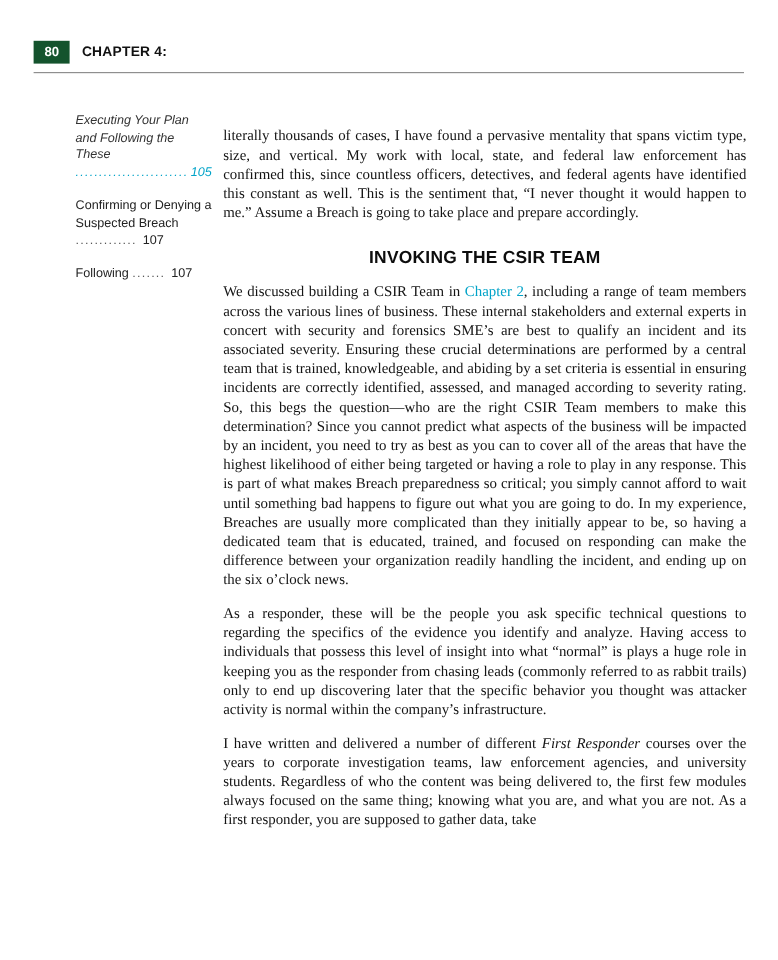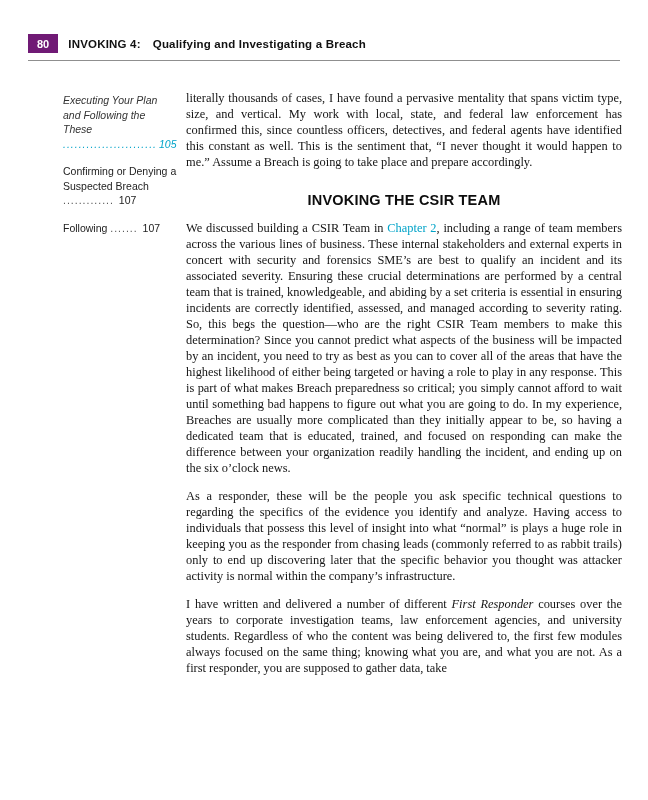--- a/index.html
+++ b/index.html
@@ -16,21 +16,21 @@
 
   
   .header {
     position: absolute; left: 28px; top: 34px; width: 592px;
     display: flex; align-items: center; gap: 10px;
     font-family: "Liberation Sans", sans-serif;
     border-bottom: 1px solid #8f8f8f;
     padding-bottom: 7px;
   }
   .pagenum-box {
-    background: #701a75; color: #ffffff;
+    background: #14532d; color: #ffffff;
     font-weight: bold; font-size: 11px;
     padding: 4px 9px 3px 9px;
     display: inline-block;
   }
   .chapter-label { font-weight: bold; font-size: 11.5px; letter-spacing: 0.2px; color: #111; }
   .chapter-title { font-weight: bold; font-size: 11.5px; letter-spacing: 0.2px; color: #111; margin-left: 2px; }
 
   
   .sidebar {
     position: absolute; left: 63px; top: 93px; width: 114px;
@@ -39,21 +39,21 @@
   }
   .toc-item { margin-bottom: 13px; }
   .toc-item .dots { color: #555; letter-spacing: 1px; word-break: break-all; }
   .toc-item .page { margin-left: 2px; text-align: right; }
   .toc-item.active { font-style: italic; color: #333; }
   .toc-item.active .dots { color: var(--accent, #00a3c8); }
   .toc-item.active .page { color: var(--accent, #00a3c8); }
 
   
   .main {
-    position: absolute; left: 186px; top: 90px; width: 436px;
+    position: absolute; left: 186px; top: 105px; width: 436px;
     font-size: 12.4px; line-height: 16px;
     text-align: justify;
     color: #141414;
   }
   .main p { margin: 0 0 12px 0; }
   .main h2 {
     font-family: "Liberation Sans", sans-serif;
     font-size: 14.5px; font-weight: bold; color: #0d0d0d;
     letter-spacing: 0.2px;
     text-align: center;
@@ -63,22 +63,21 @@
   .link { color: var(--accent, #00a3c8); text-decoration: none; cursor: pointer; }
   em { font-style: italic; }
 </style>
 </head>
 <body>
 
 <div class="page">
 
   <header class="header">
     <span class="pagenum-box">80</span>
-    <span class="chapter-label">INVOKING 4:</span>
-    <span class="chapter-title">Qualifying and Investigating a Breach</span>
+    <span class="chapter-label">CHAPTER 4:</span>
   </header>
 
   <aside class="sidebar">
     <div class="toc-item active">
       <span class="toc-label">Executing Your Plan and Following the These </span><span class="dots">........................</span><span class="page">105</span>
     </div>
     <div class="toc-item">
       <span class="toc-label">Confirming or Denying a Suspected Breach </span><span class="dots">.............</span><span class="page"> 107</span>
     </div>
     <div class="toc-item">

